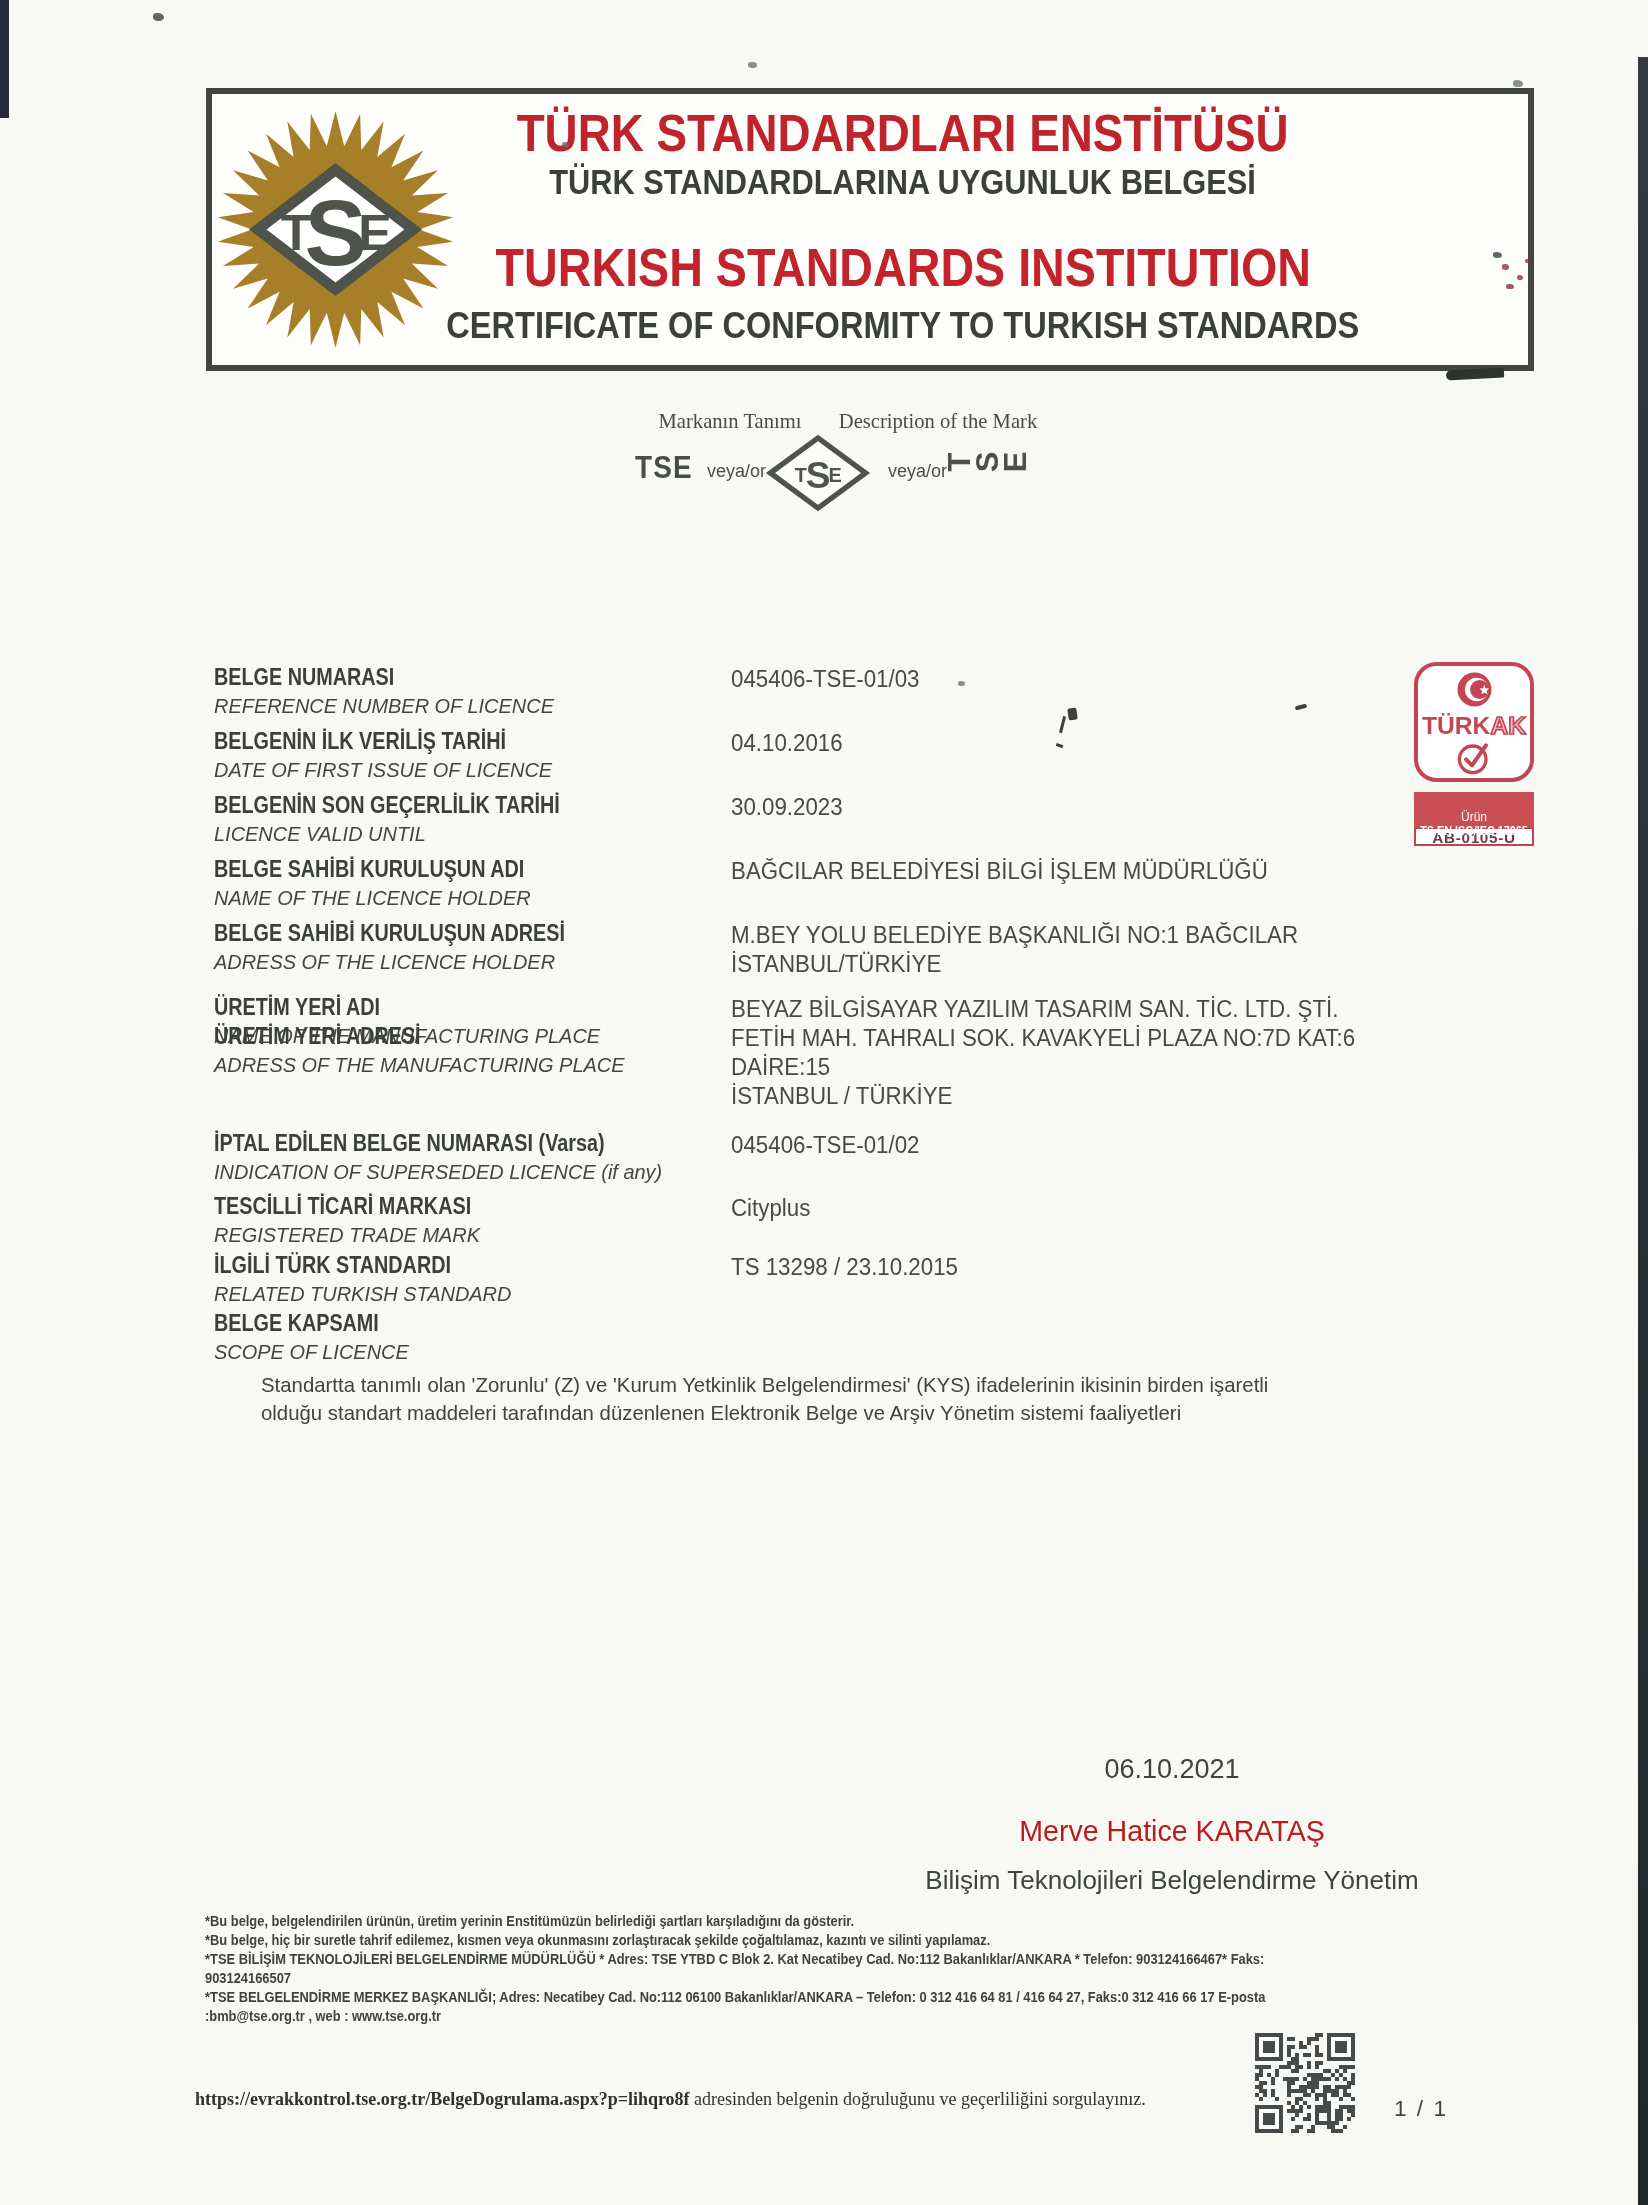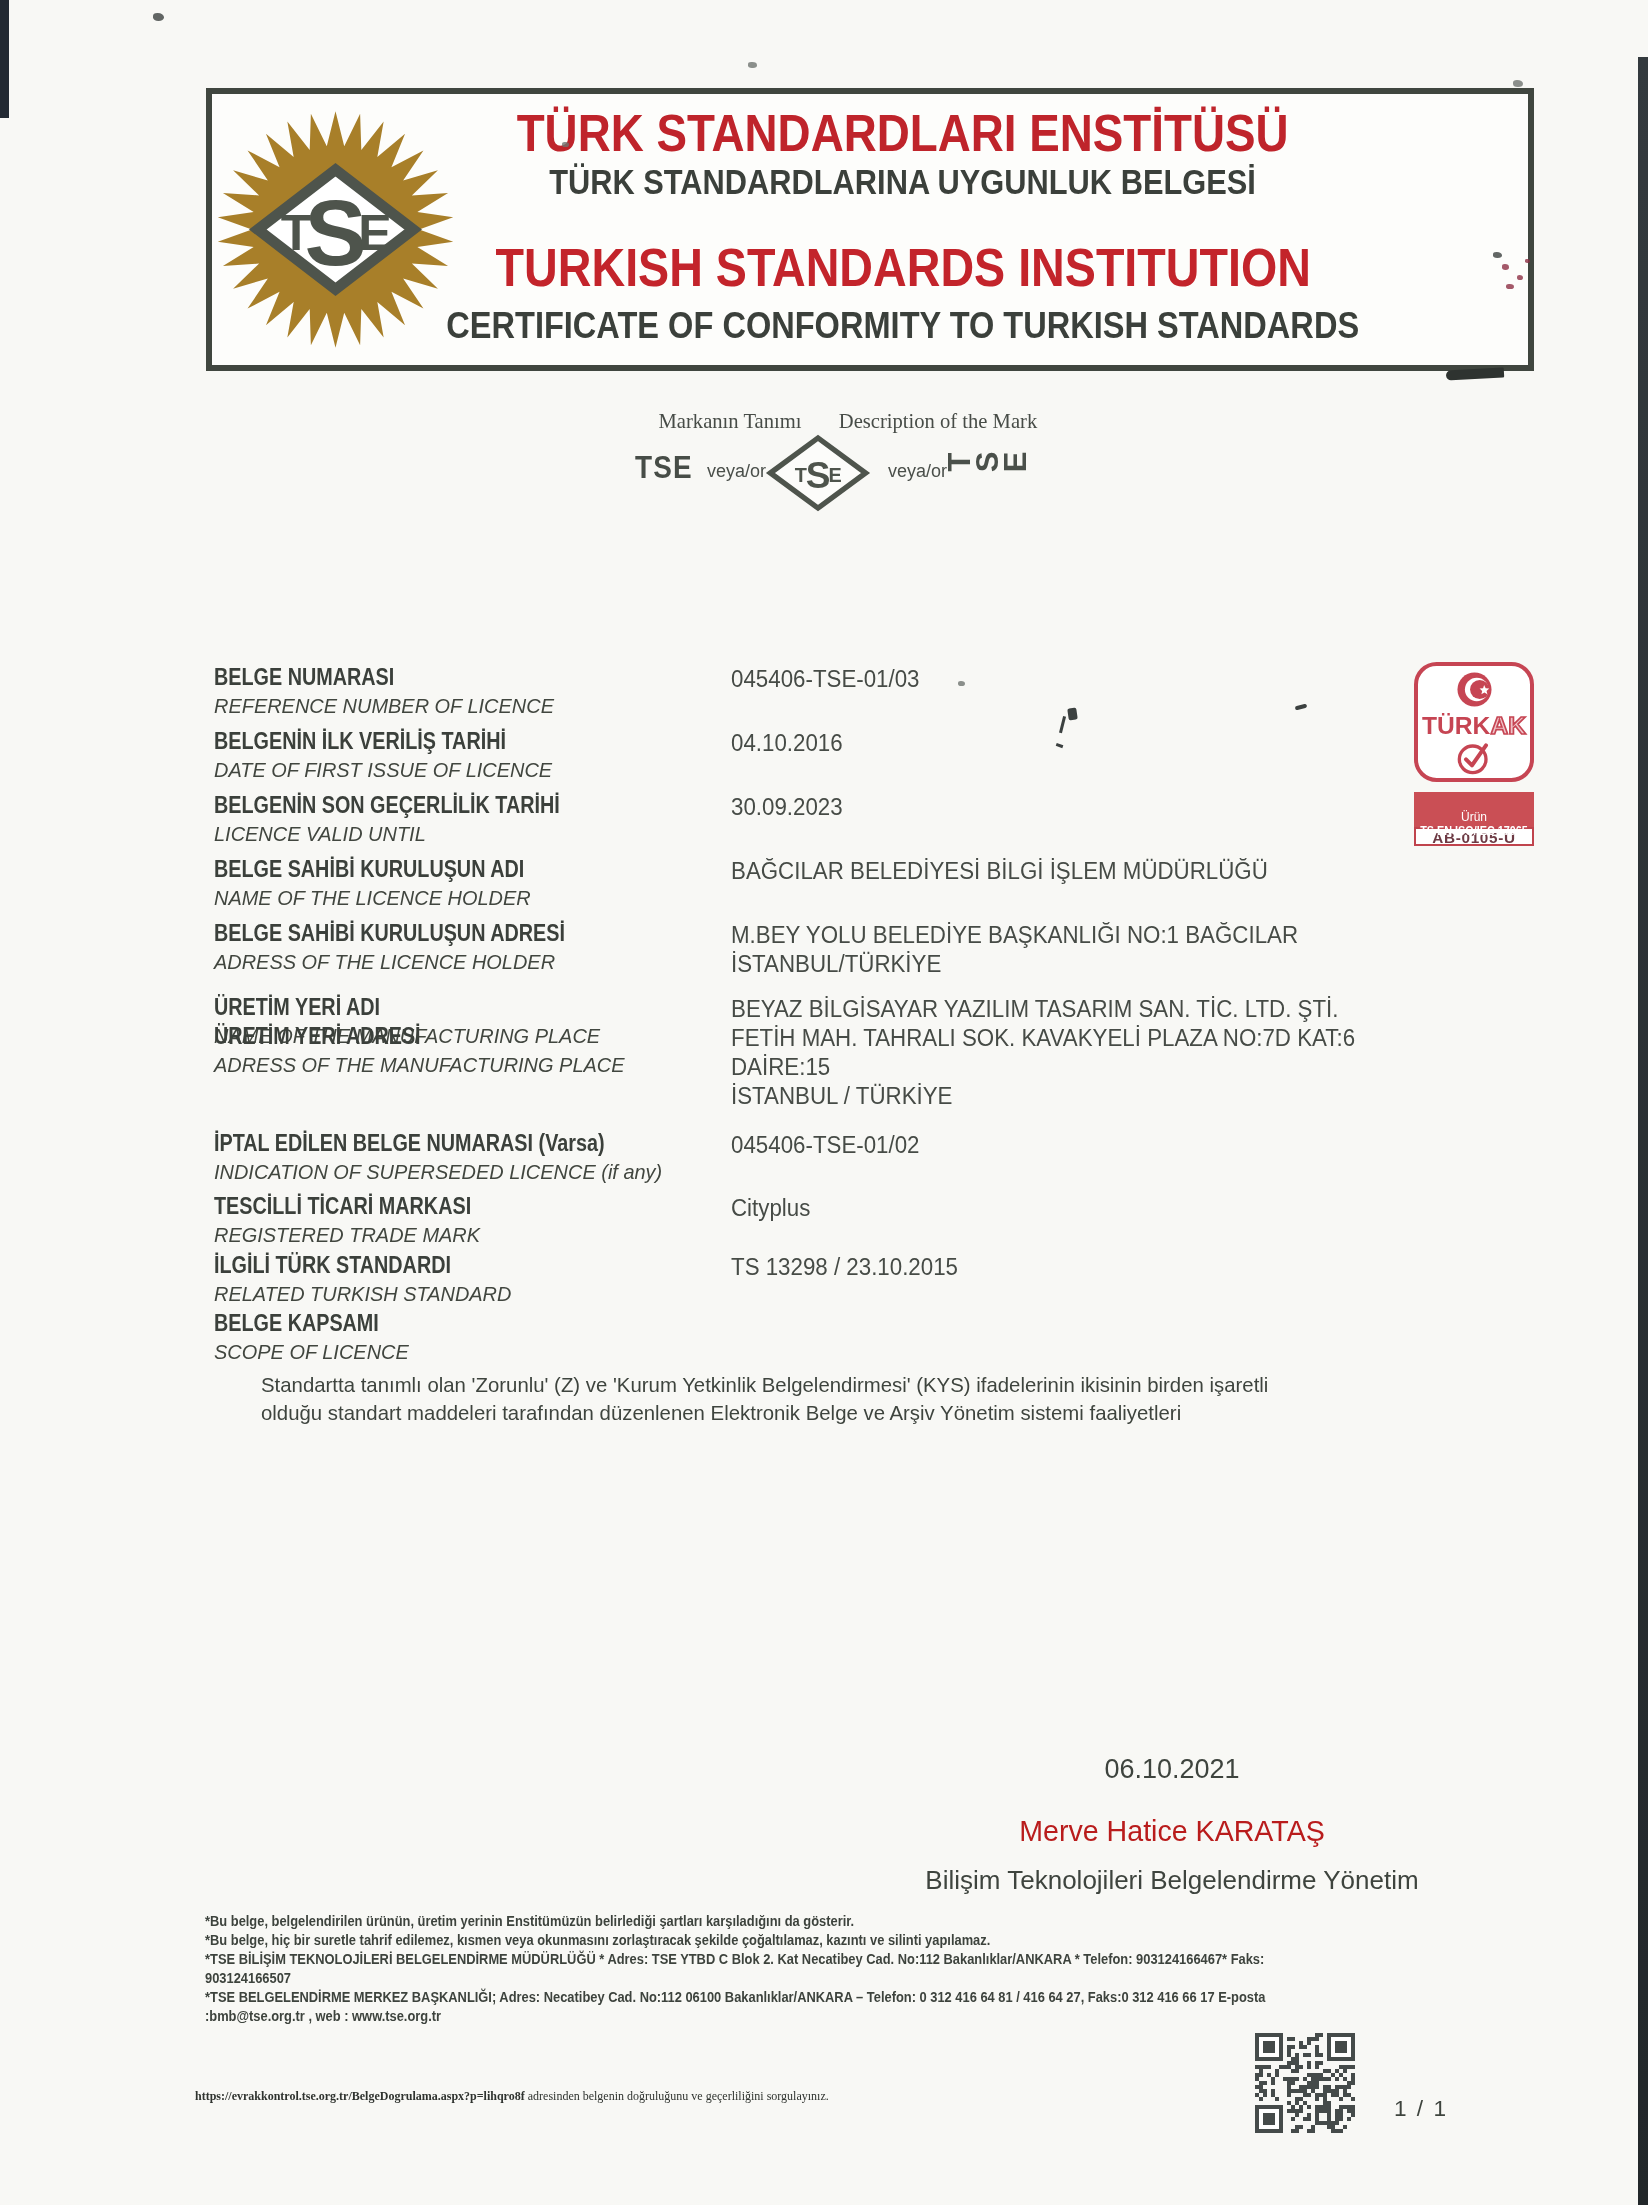--- a/index.html
+++ b/index.html
@@ -66,21 +66,21 @@
   .sig.sdate{top:1754px;font-size:27px;color:#3e443e;}
   .sig.sname{top:1815px;font-size:28.6px;color:#b91c1c;}
   .sig.stitle{top:1865px;font-size:26px;color:#3e443e;}
 
   
   .footnotes{position:absolute;left:205px;top:1912px;width:1361px;font-size:14px;font-weight:bold;
              color:#3d433d;line-height:19px;transform:scaleX(.92);transform-origin:left;}
   .footnotes div{white-space:nowrap;}
 
   
-  .verify{position:absolute;left:195px;top:2089px;font-family:"Liberation Serif",serif;font-size:12px;
+  .verify{position:absolute;left:195px;top:2089px;font-family:"Liberation Serif",serif;font-size:18px;
           color:#2f332f;white-space:nowrap;}
   .verify .url{font-weight:bold;}
   .qr{position:absolute;left:1255px;top:2033px;}
   .page-num{position:absolute;left:1394px;top:2096px;font-size:22.6px;color:#3e443e;letter-spacing:2px;}
 
   .smudge{position:absolute;left:1446px;top:369px;width:58px;height:10px;background:#2e3330;
           border-radius:5.3px 1.3px 1.3px 5.3px;transform:rotate(-3deg);}
   .penmark{position:absolute;background:#3c4140;}
 </style>
 </head>

